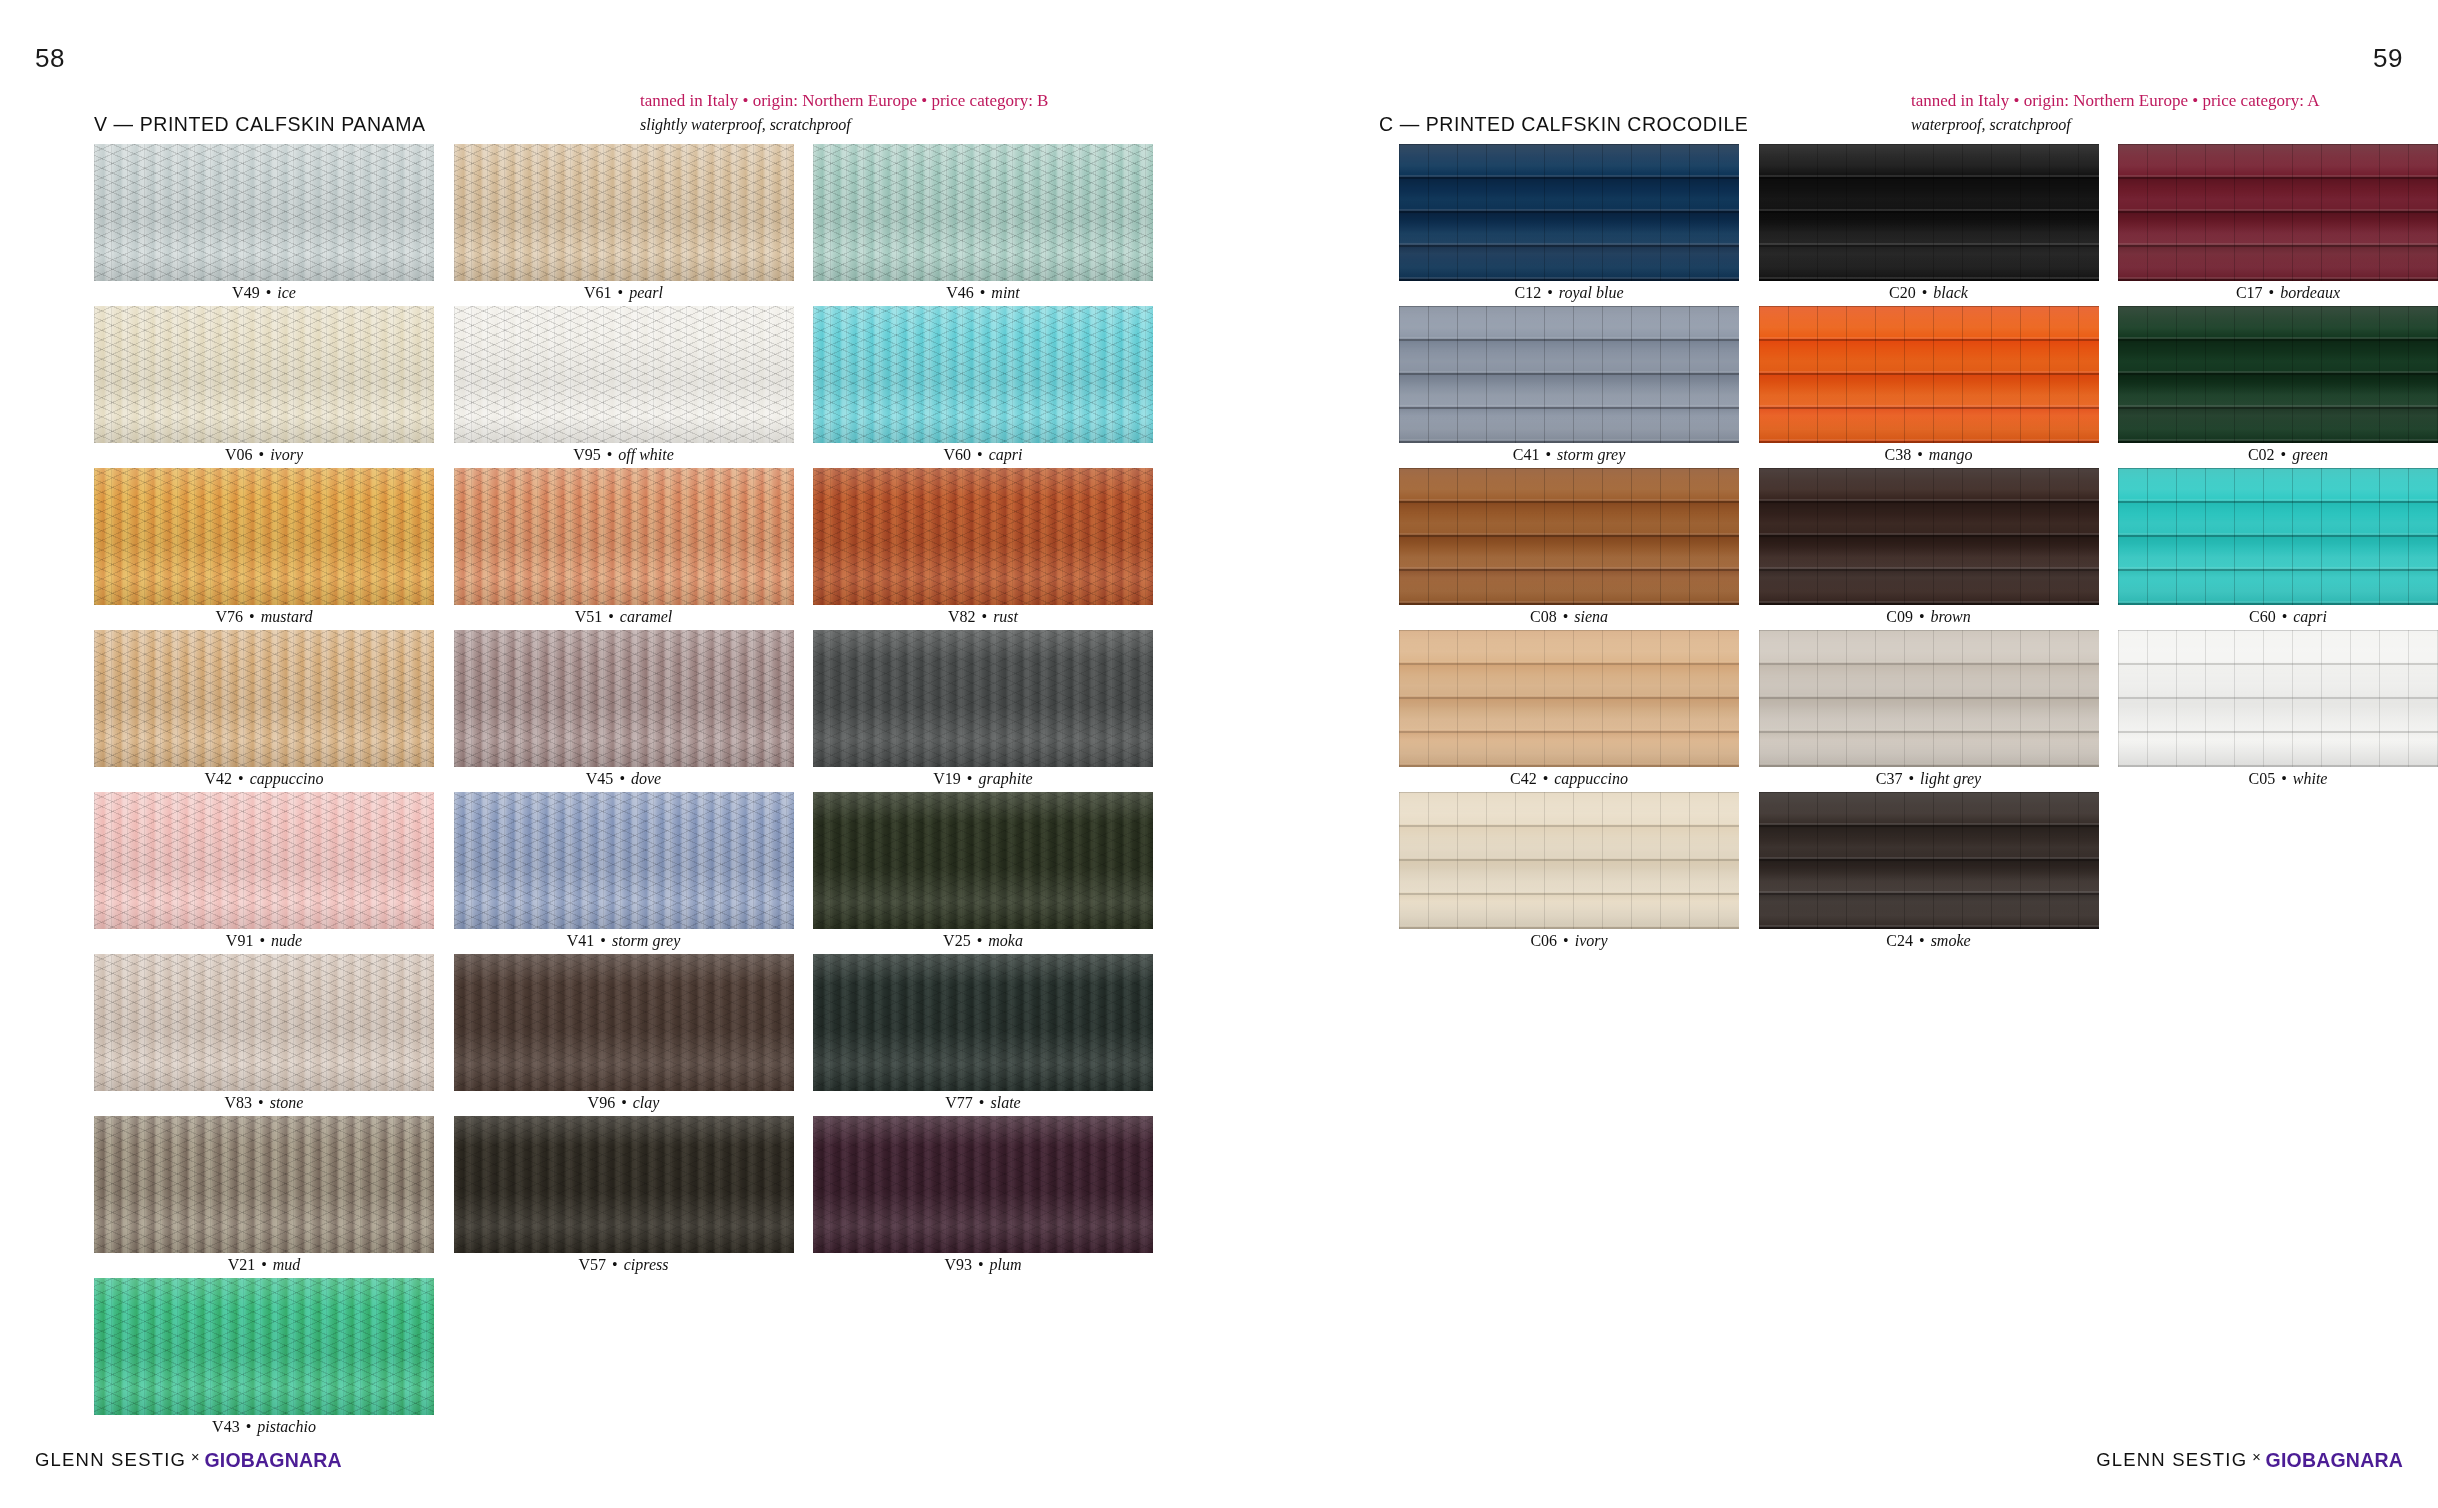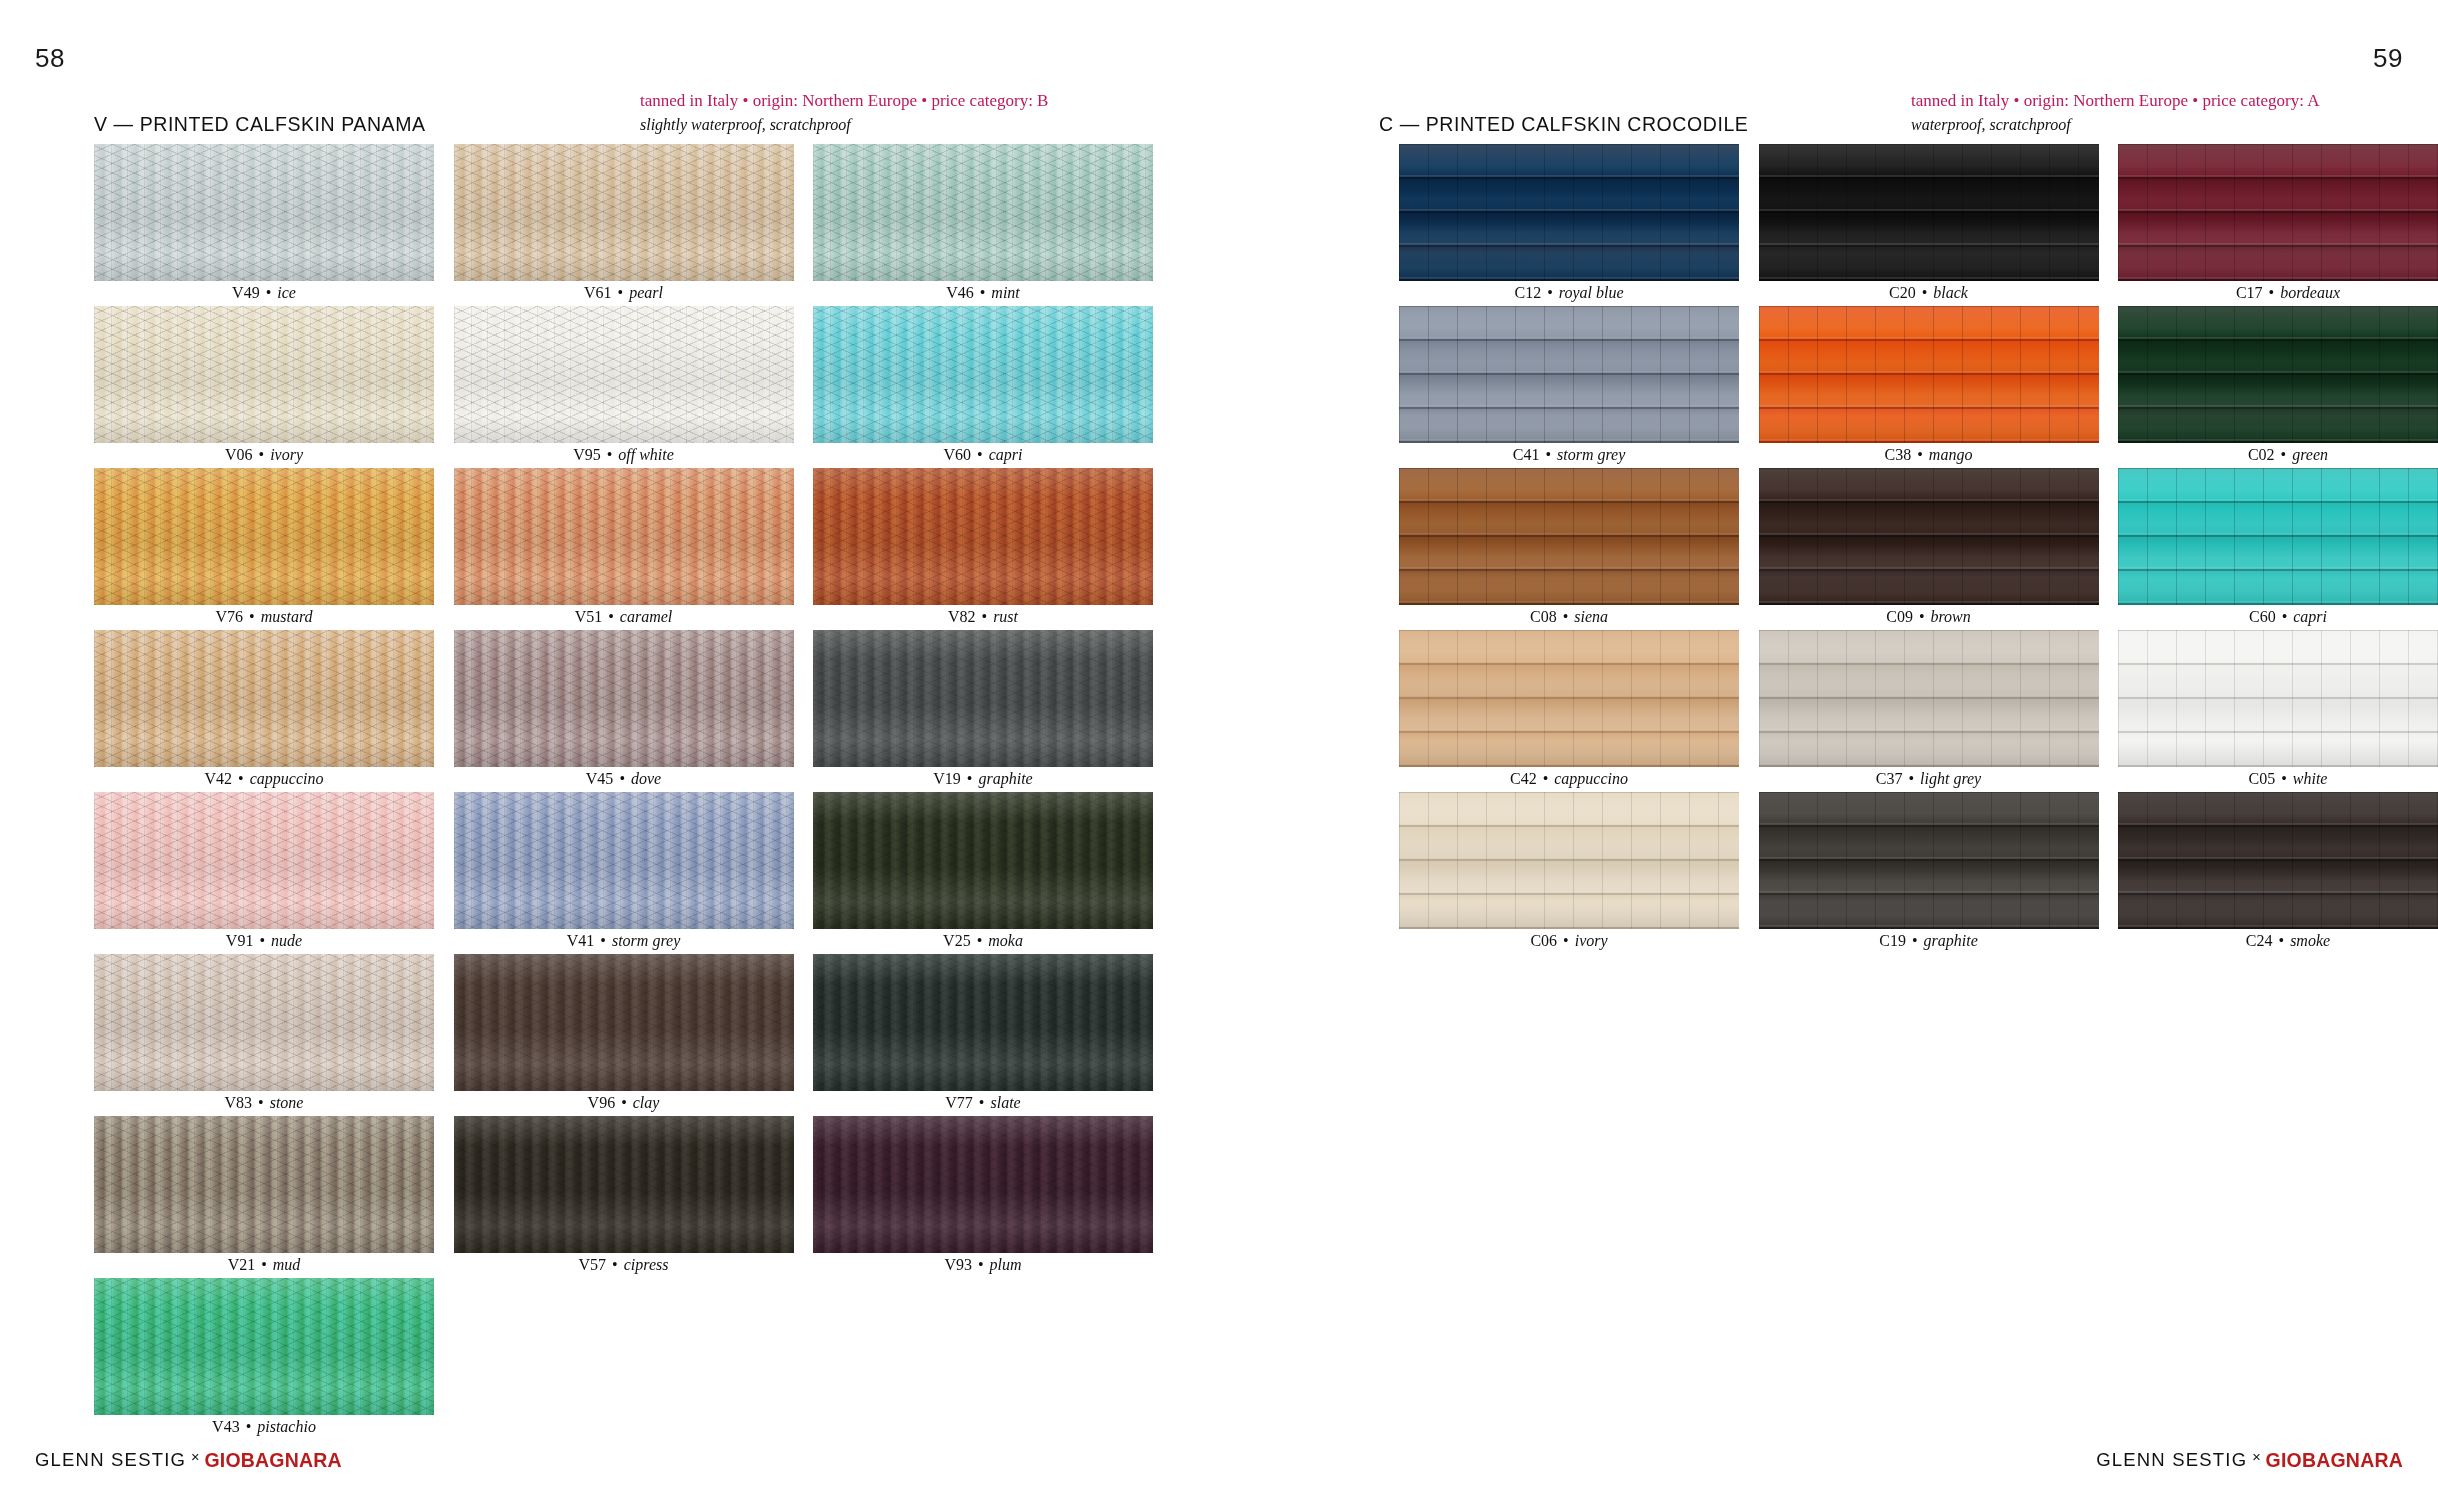--- a/index.html
+++ b/index.html
@@ -121,21 +121,21 @@
     pointer-events:none;
   }
 
   
   .footer{position:absolute;bottom:37px;display:flex;align-items:flex-start;
           font-family:"Liberation Sans",sans-serif;}
   .footer-left{left:35px;}
   .footer-right{right:35px;}
   .fl-a{font-size:18.5px;letter-spacing:1.2px;font-weight:400;color:#111;}
   .fl-x{font-size:14.6px;padding:0 4.9px;color:#111;}
-  .fl-b{font-size:19.5px;letter-spacing:0.2px;font-weight:700;color:#b91c1c;}
+  .fl-b{font-size:19.5px;letter-spacing:0.2px;font-weight:700;color:#4c1d95;}
 </style>
 </head>
 <body>
 
 <div class="spread">
 
   <div class="page page-left">
     <div class="folio folio-left">58</div>
 
     <div class="sec-head" style="left:94px;right:auto;width:1151px;">
@@ -372,26 +372,20 @@
           </div>
           <div class="cap"><span class="code">C05</span><span class="sep"> • </span><span class="nm">white</span></div>
         </div>
         <div class="cell">
           <div class="swatch tex-croc lightsc" style="background-color: rgb(232, 220, 198);">
             <div class="gloss"></div>
           </div>
           <div class="cap"><span class="code">C06</span><span class="sep"> • </span><span class="nm">ivory</span></div>
         </div>
         <div class="cell">
-          <div class="swatch tex-croc" style="background-color: rgb(60, 57, 53);">
-            <div class="gloss"></div>
-          </div>
-          <div class="cap"><span class="code">C19</span><span class="sep"> • </span><span class="nm">graphite</span></div>
-        </div>
-        <div class="cell">
           <div class="swatch tex-croc" style="background-color: rgb(51, 42, 38);">
             <div class="gloss"></div>
           </div>
           <div class="cap"><span class="code">C24</span><span class="sep"> • </span><span class="nm">smoke</span></div>
         </div>
       </div>
 
     <div class="footer footer-right">
       <span class="fl-a">GLENN SESTIG</span>
       <span class="fl-x">×</span>

